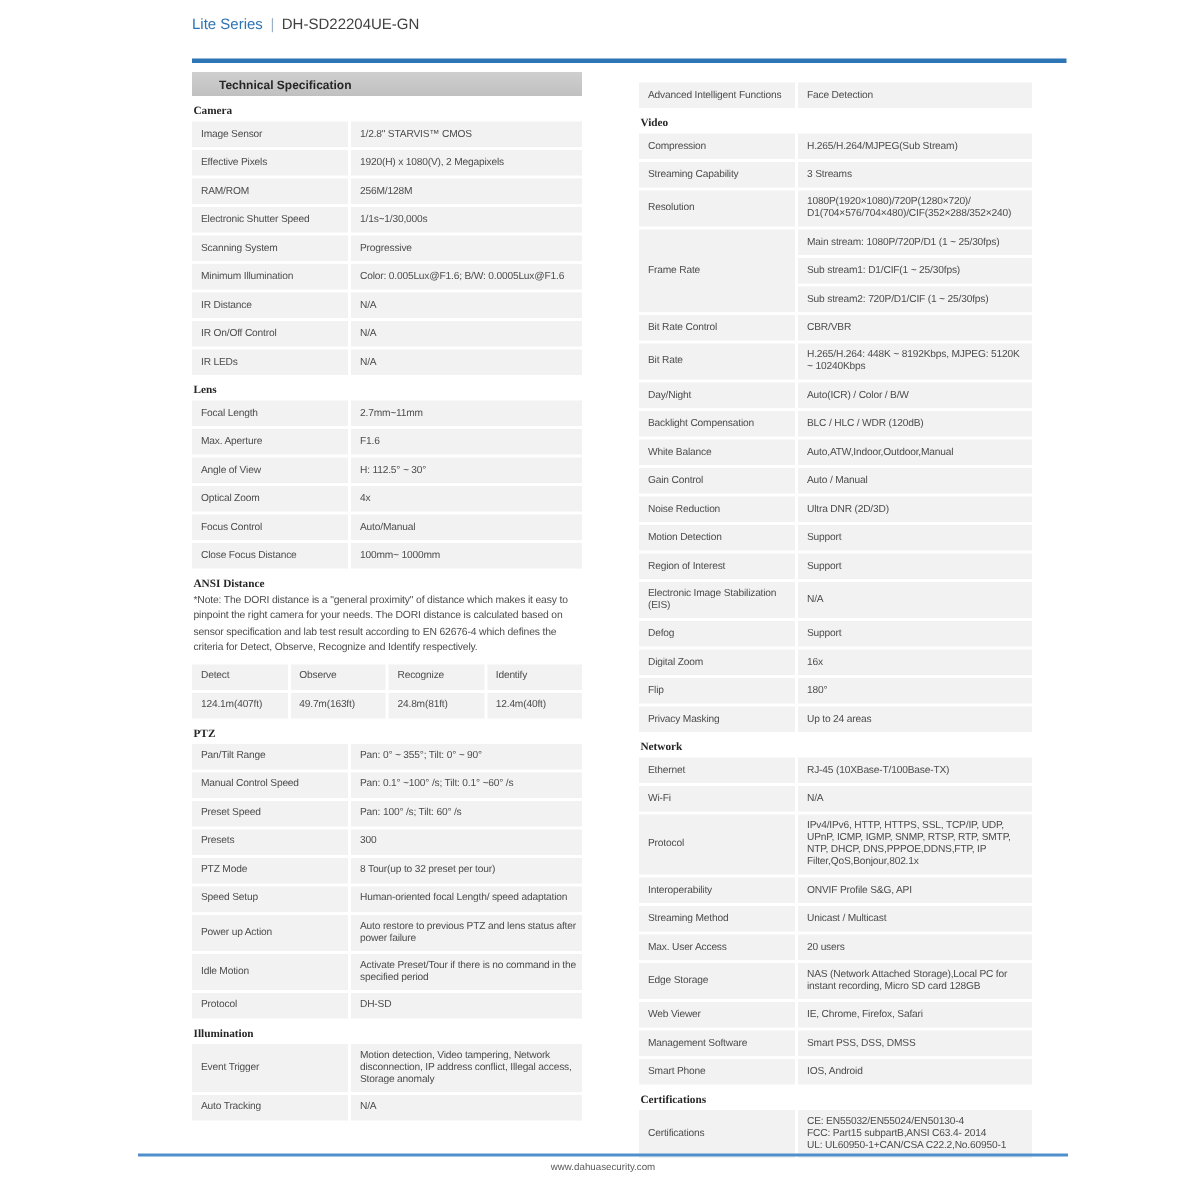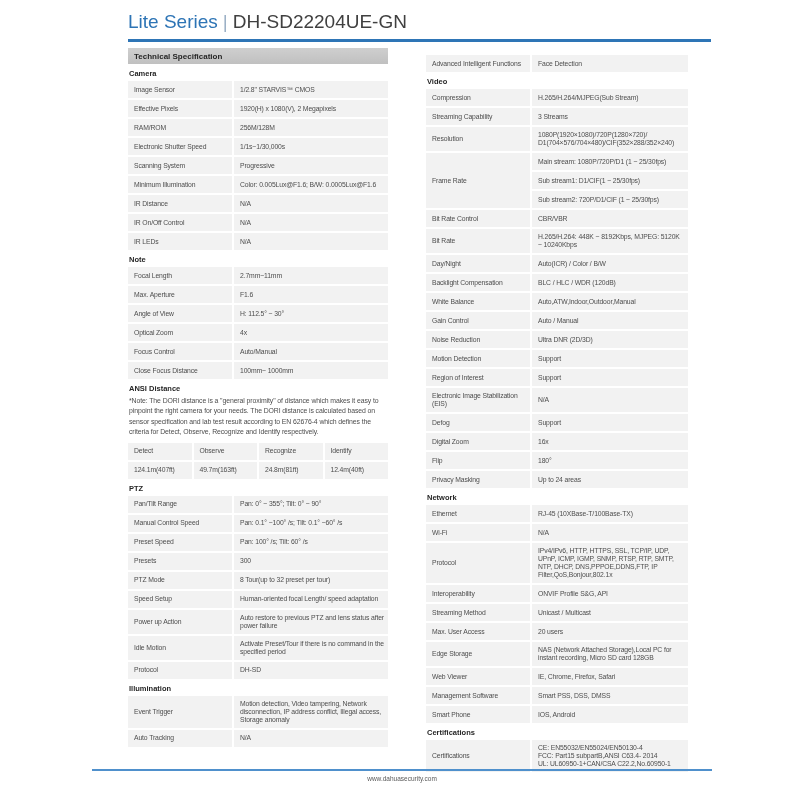--- a/index.html
+++ b/index.html
@@ -1,38 +1,38 @@
 <!DOCTYPE html>
 <html><head>
 <meta charset="utf-8">
 <style>
   html,body{margin:0;padding:0;background:#ffffff;}
   .page{
     position:relative;width:800px;height:800px;background:#ffffff;overflow:hidden;
     font-family:"Liberation Sans", sans-serif;color:#4d4d4d;
   }
   
-  .doc-header{position:absolute;left:128px;top:11px;font-size:19px;letter-spacing:0;white-space:nowrap;}
+  .doc-header{position:absolute;left:128px;top:11px;font-size:10px;letter-spacing:0;white-space:nowrap;}
   .doc-header .series{color:#2d74b5;}
   .doc-header .sep{color:#9bb0c6;padding:0 5px;}
   .doc-header .model{color:#404040;}
   .header-rule{position:absolute;left:128px;top:39px;width:583px;height:3px;background:#2e75b6;}
   
   .spec-bar{
     position:absolute;left:128px;top:48px;width:260px;height:16px;
     background:linear-gradient(#cfcfcf,#c0c0c0);
-    display:flex;align-items:center;box-sizing:border-box;padding-left:6px;
+    display:flex;align-items:center;box-sizing:border-box;padding-left:18px;
     font-size:8px;font-weight:700;color:#262626;
   }
   
   .col{position:absolute;top:64px;}
   .col-left{left:128px;width:260px;}
   .col-right{left:426px;top:55px;width:262px;}
   
-  .section-title{font-size:7.5px;font-weight:700;color:#262626;margin:5px 0 3px 1px;line-height:9px;}
+  .section-title{font-size:7.5px;font-weight:700;color:#262626;margin:5px 0 3px 1px;line-height:9px;font-family:Liberation Serif, serif;}
   .section-note{font-size:6.9px;line-height:10.4px;color:#4d4d4d;margin:1px 1px 5px 1px;letter-spacing:-0.1px;}
   .spec-row,.dori-row{display:flex;gap:2px;margin-bottom:2px;align-items:stretch;}
   .cell{
     background:#f2f2f2;font-size:6.8px;line-height:8px;color:#4d4d4d;
     padding:4px 3px 4px 6px;box-sizing:border-box;min-height:17px;
     display:flex;flex-direction:column;justify-content:center;
     letter-spacing:-0.12px;
   }
   .cell.label{flex:0 0 104px;width:104px;padding-right:2px;}
   .vwrap{flex:1;display:flex;flex-direction:column;gap:2px;}
@@ -105,21 +105,21 @@
         <div class="vwrap">
           <div class="cell value">N/A</div>
         </div>
       </div>
       <div class="spec-row">
         <div class="cell label">IR LEDs</div>
         <div class="vwrap">
           <div class="cell value">N/A</div>
         </div>
       </div>
-      <div class="section-title">Note</div>
+      <div class="section-title">Lens</div>
       <div class="spec-row">
         <div class="cell label">Focal Length</div>
         <div class="vwrap">
           <div class="cell value">2.7mm~11mm</div>
         </div>
       </div>
       <div class="spec-row">
         <div class="cell label">Max. Aperture</div>
         <div class="vwrap">
           <div class="cell value">F1.6</div>

